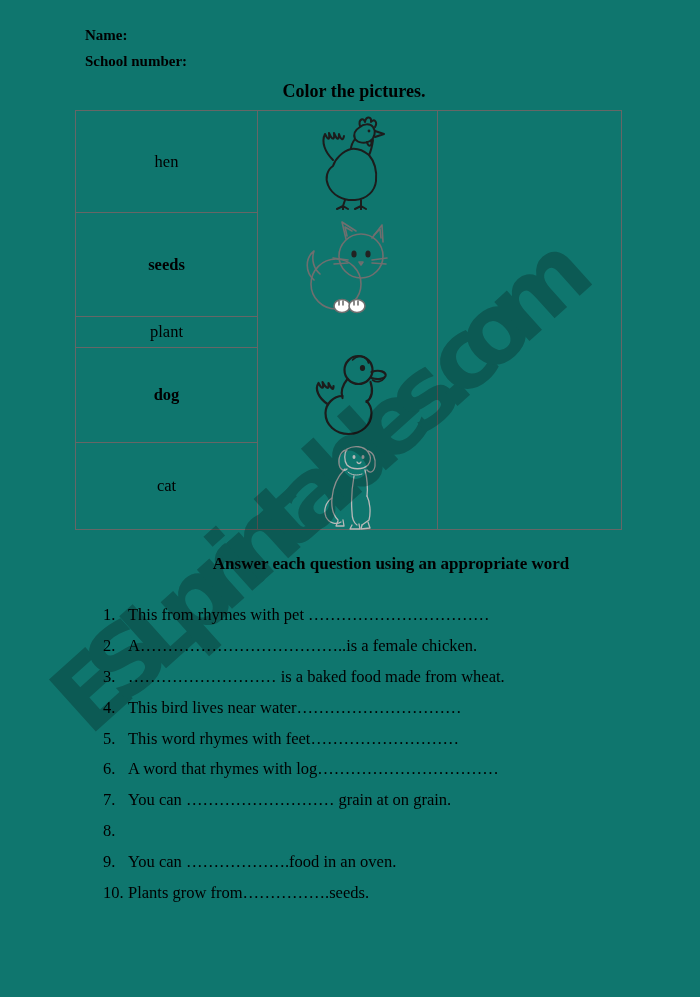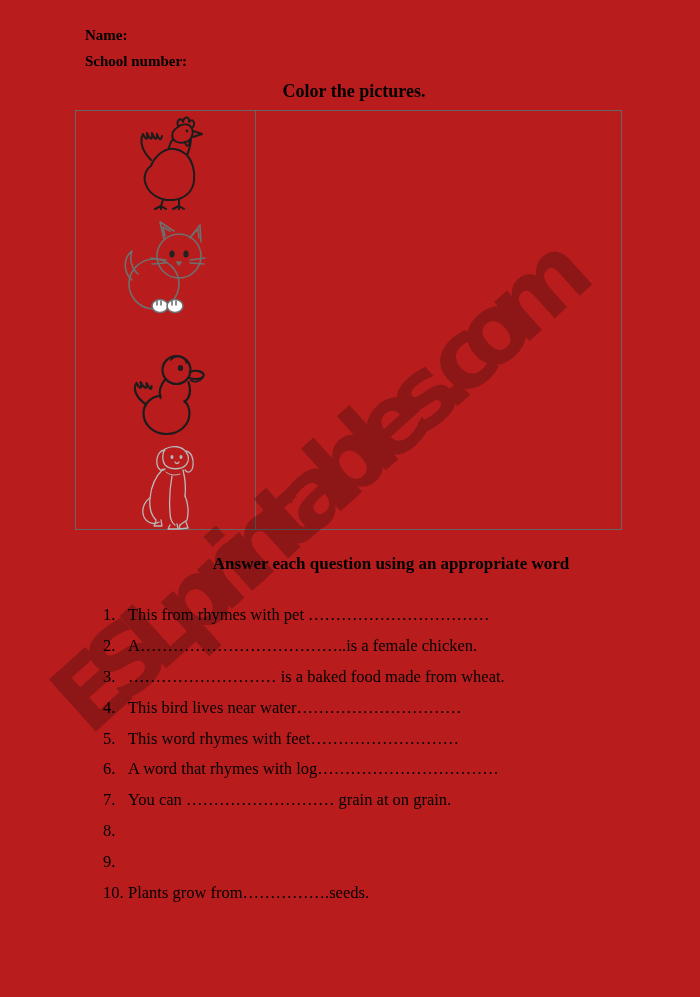--- a/index.html
+++ b/index.html
@@ -1,19 +1,19 @@
 <!DOCTYPE html>
 <html><head>
 <meta charset="utf-8">
 <style>
   html,body{margin:0;padding:0;background:#ffffff;}
   #page{
     position:relative;
     width:700px;height:997px;
-    background:#b91c1c;
+    background:#0f766e;
     overflow:hidden;
     font-family:"Liberation Serif","DejaVu Serif",serif;
     color:#000;
   }
   .abs{position:absolute;}
 
   
   .hdr-label{font-weight:bold;font-size:15px;}
   #name-label{left:85px;top:27px;}
   #school-label{left:85px;top:53px;}
@@ -81,20 +81,37 @@
 
 <div id="page">
 
   <div class="abs hdr-label" id="name-label">Name:</div>
   <div class="abs hdr-label" id="school-label">School number:</div>
 
   <div class="abs" id="main-title">Color the pictures.</div>
 
   <div class="abs" id="word-table">
 
+    <div class="tcol" id="tcol-left">
+      <div class="tcell r1">
+          <span>hen</span>
+        </div>
+      <div class="tcell r2 bold">
+          <span>seeds</span>
+        </div>
+      <div class="tcell r3">
+          <span>plant</span>
+        </div>
+      <div class="tcell r4 bold">
+          <span>dog</span>
+        </div>
+      <div class="tcell r5 last">
+          <span>cat</span>
+        </div>
+    </div>
 
     <div class="tcol" id="tcol-mid">
 
       <svg class="animal" id="hen-picture" width="90" height="96" viewBox="0 0 90 96" fill="none" stroke="#1c1c1c" stroke-width="2" stroke-linecap="round" stroke-linejoin="round">
         <path d="M30,46 C22,38 18,28 22,20 C25,26 27,27 26,19 C29,26 32,27 31,19 C34,26 36,27 36,20 C38,26 40,27 41,22"></path>
         <path d="M57,12 C55,5 61,3 62,8 C63,2 69,2 68,8 C71,4 75,8 72,13"></path>
         <path d="M57,13 C52,16 50,20 52,25 C55,29 62,30 67,27 C72,24 73,17 70,13 C67,9 60,10 57,13 Z"></path>
         <path d="M72,17 L81,20 L72,23"></path>
         <path d="M68,27 C70,32 65,34 64,28"></path>
         <circle cx="66" cy="17" r="1.4" fill="#1c1c1c" stroke="none"></circle>
@@ -187,20 +204,21 @@
       </div>
     <div class="qrow">
         <span class="qnum">7.</span>
         <span>You can ……………………… grain at on grain.</span>
       </div>
     <div class="qrow">
         <span class="qnum">8.</span>
       </div>
     <div class="qrow">
         <span class="qnum">9.</span>
+        <span>You can ……………….food in an oven.</span>
       </div>
     <div class="qrow">
         <span class="qnum">10.</span>
         <span>Plants grow from…………….seeds.</span>
       </div>
   </div>
 
   <div class="abs" id="watermark">ESLprintables.com</div>
 
 </div>

